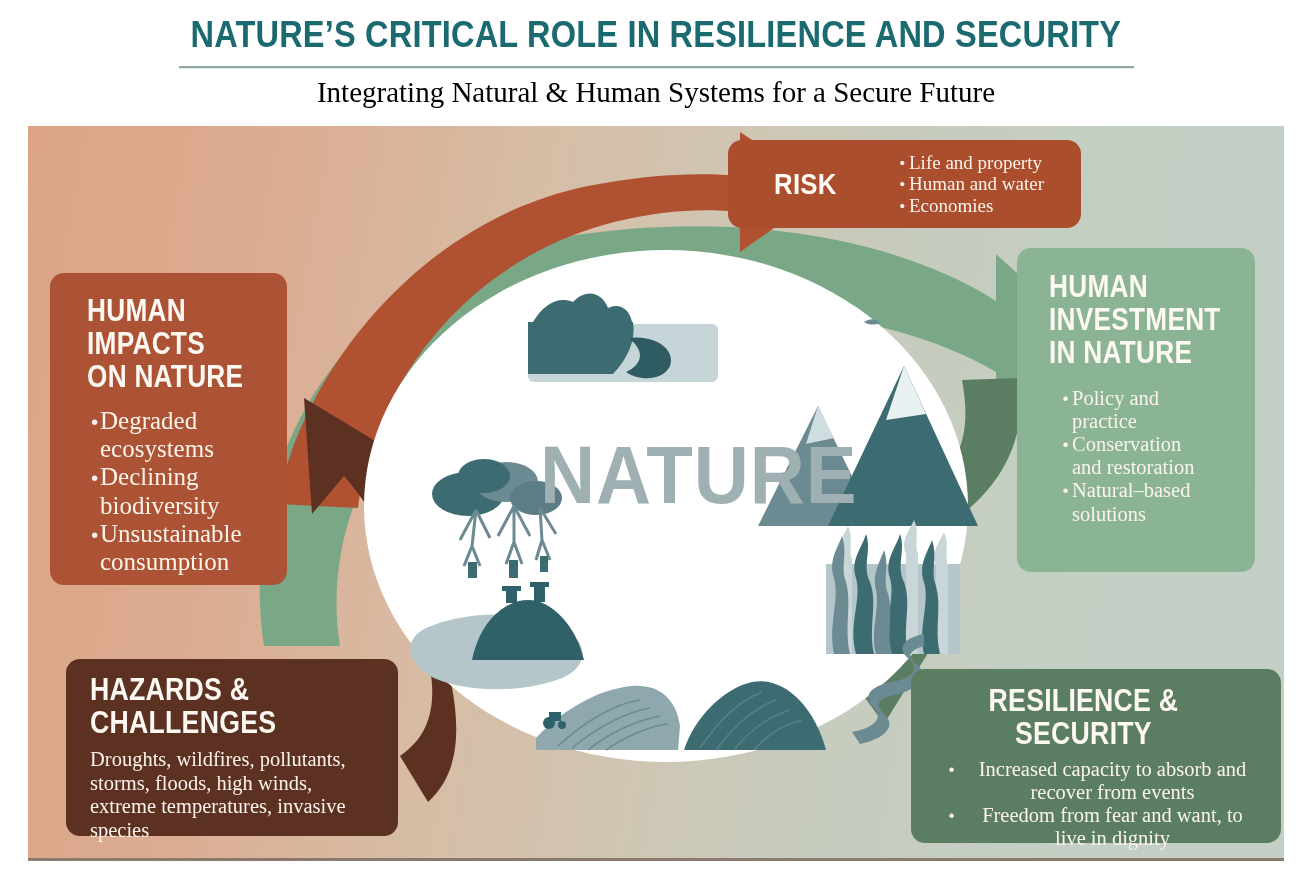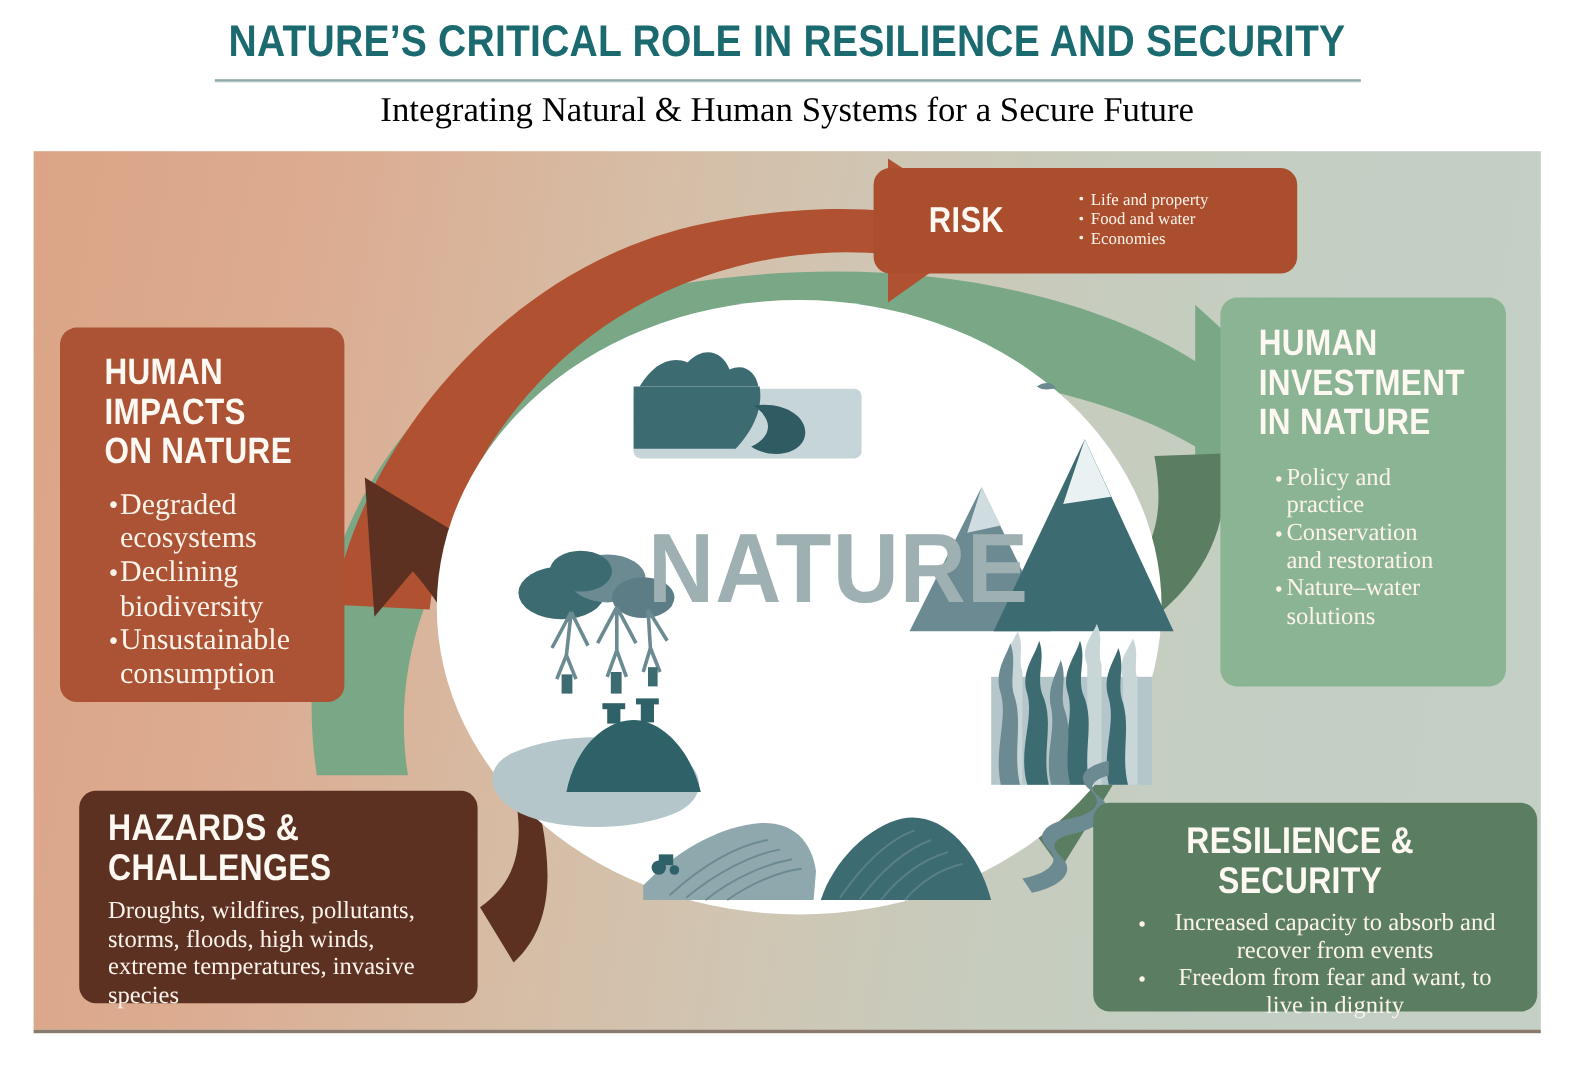--- a/index.html
+++ b/index.html
@@ -88,21 +88,21 @@
     font-size: 1.35em; font-weight: bold; line-height: 1;
   }
 
   
   #box-risk {
     left: 700px; top: 14px; width: 353px; height: 88px;
     background: #ab4e2e;
     display: flex; align-items: center; gap: 20px;
   }
   #box-risk .box-head { font-size: 30px; margin-left: 46px; width:110px; }
-  #box-risk .box-body { font-size: 14px; margin-left: -8px; }
+  #box-risk .box-body { font-size: 19px; margin-left: -8px; }
 
   
   #box-impacts {
     left: 22px; top: 147px; width: 237px; height: 312px;
     background: #ab5334;
     padding: 21px 18px 0 37px;
   }
   #box-impacts .box-head { font-size: 30.5px; }
   #box-impacts .box-body { font-size: 25px; margin-top: 14px; }
 
@@ -285,21 +285,21 @@
                  C850,572 846,578 856,588 C868,598 860,612 832,618 Z" fill="#6b8a92"></path>
       </g>
     </svg>
 
     <div class="nature-word">NATURE</div>
 
     <div class="box" id="box-risk">
       <div class="box-head">RISK</div>
       <ul class="bullets box-body">
         <li>Life and property</li>
-        <li>Food and water</li>
+        <li>Human and water</li>
         <li>Economies</li>
       </ul>
     </div>
 
     <div class="box" id="box-impacts">
       <div class="box-head">HUMAN
 IMPACTS
 ON NATURE</div>
       <ul class="bullets box-body">
         <li style="white-space:pre-line">Degraded
@@ -313,21 +313,21 @@
 
     <div class="box" id="box-investment">
       <div class="box-head">HUMAN
 INVESTMENT
 IN NATURE</div>
       <ul class="bullets box-body">
         <li style="white-space:pre-line">Policy and
 practice</li>
         <li style="white-space:pre-line">Conservation
 and restoration</li>
-        <li style="white-space:pre-line">Nature–water
+        <li style="white-space:pre-line">Natural–based
 solutions</li>
       </ul>
     </div>
 
     <div class="box" id="box-hazards">
       <div class="box-head">HAZARDS &amp; CHALLENGES</div>
       <div class="box-body">Droughts, wildfires, pollutants, storms, floods, high winds, extreme temperatures, invasive species</div>
     </div>
 
     <div class="box" id="box-resilience">

